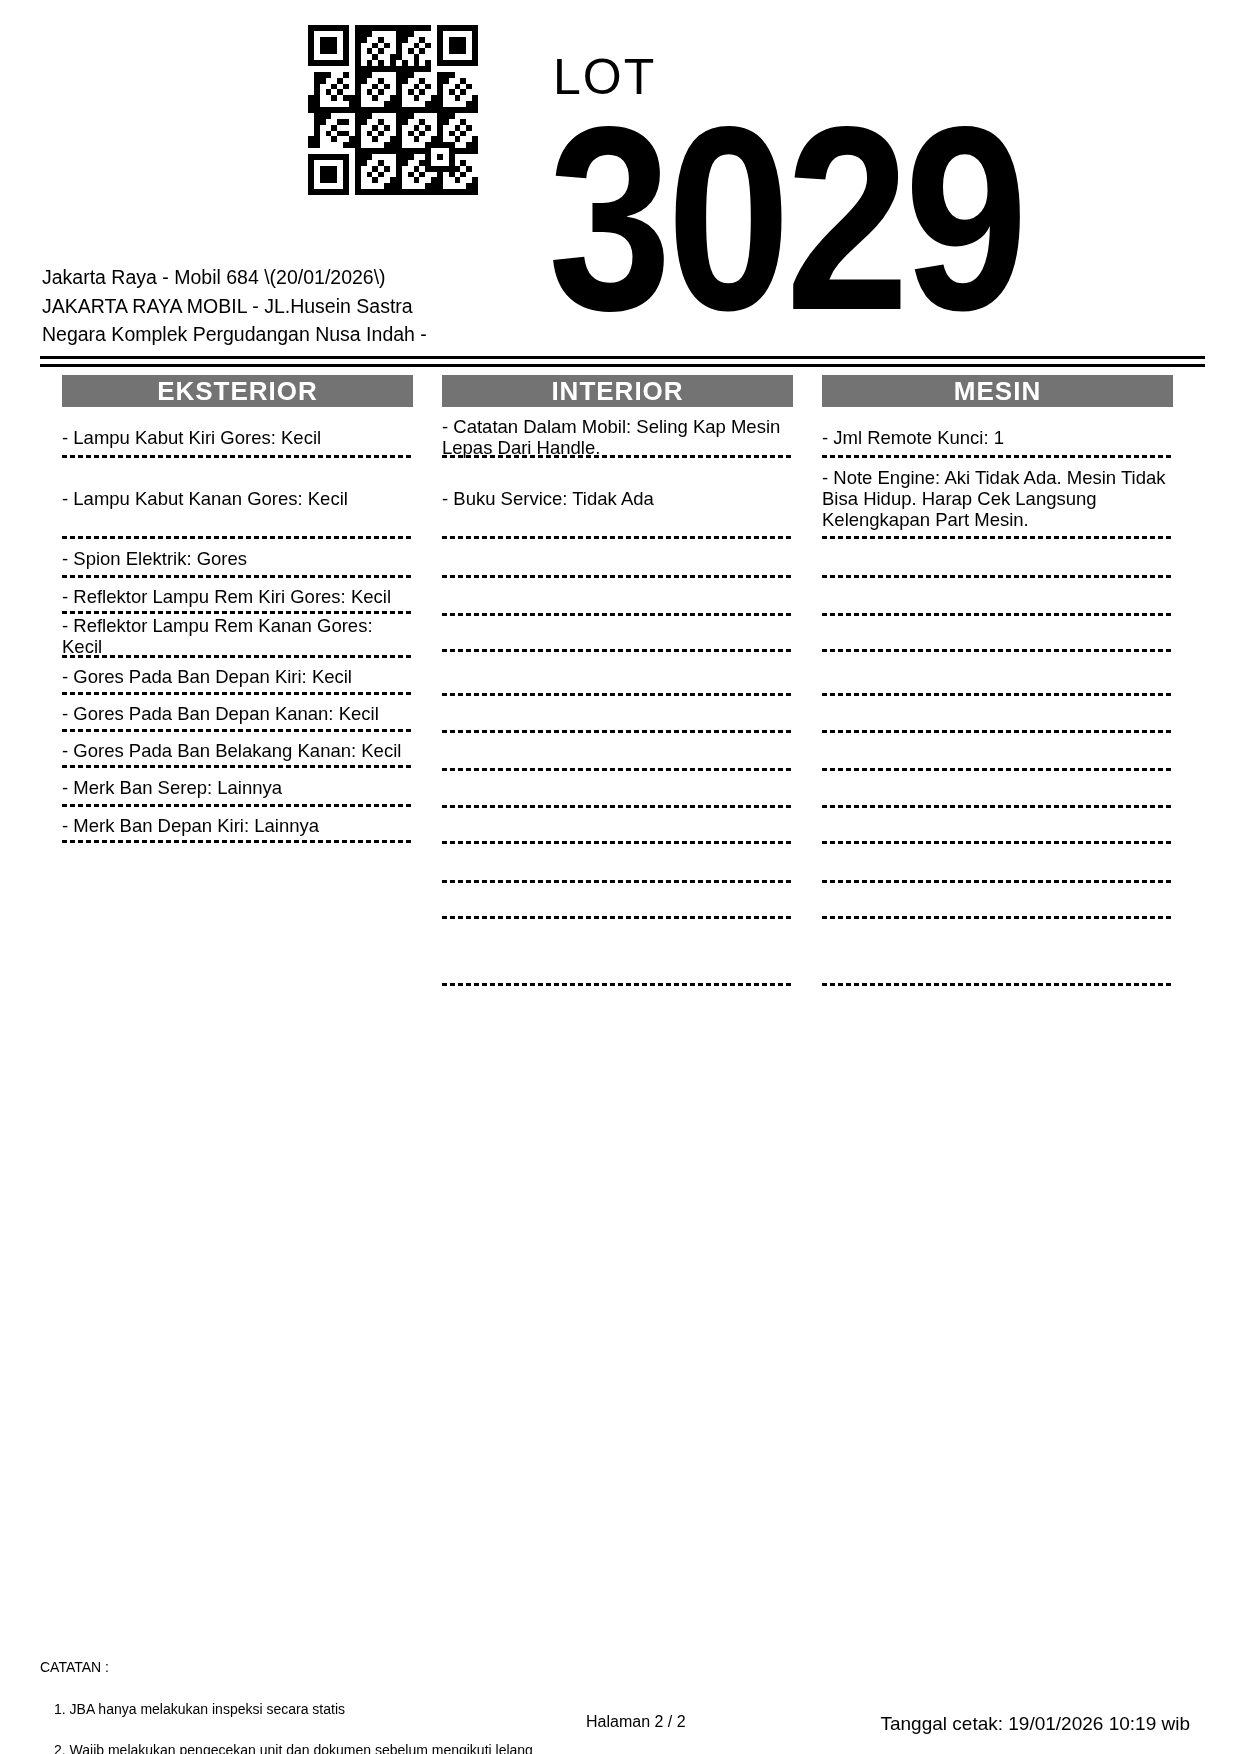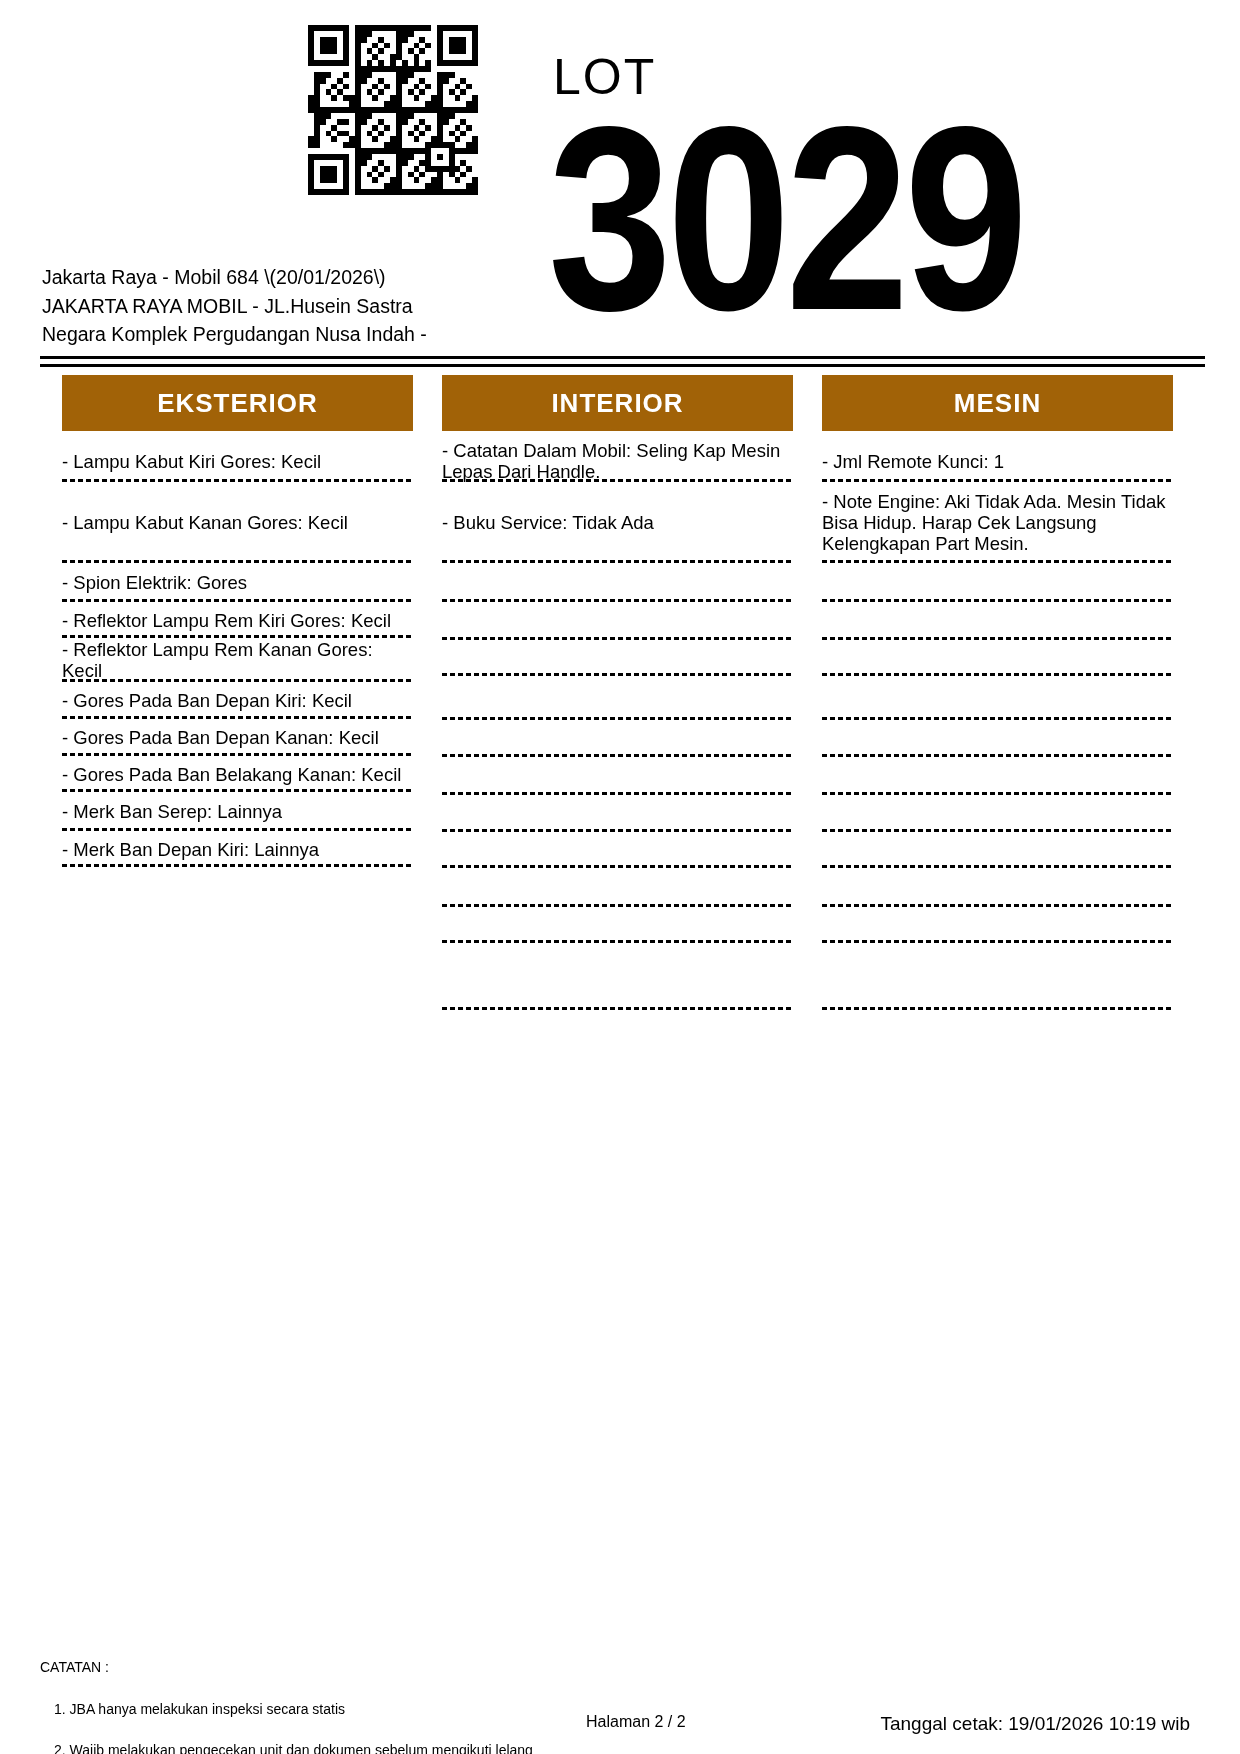--- a/index.html
+++ b/index.html
@@ -34,21 +34,21 @@
     border-top:3.5px solid #000;border-bottom:3.5px solid #000;
     box-sizing:border-box;
   }
   
   .columns{
     position:absolute;left:62px;top:375px;width:1111px;
     display:flex;gap:29px;
   }
   .col{width:351px;flex:0 0 351px;}
   .col-header{
-    height:56px;background:#a16207;color:#fff;
+    height:32px;background:#737373;color:#fff;
     display:flex;align-items:center;justify-content:center;
     font-size:26px;font-weight:bold;letter-spacing:1px;
     margin-bottom:9px;
   }
   .cell{
     position:relative;
     display:flex;align-items:center;
     font-size:18.5px;line-height:21px;
     padding:0 4px 0 0;
     box-sizing:border-box;

